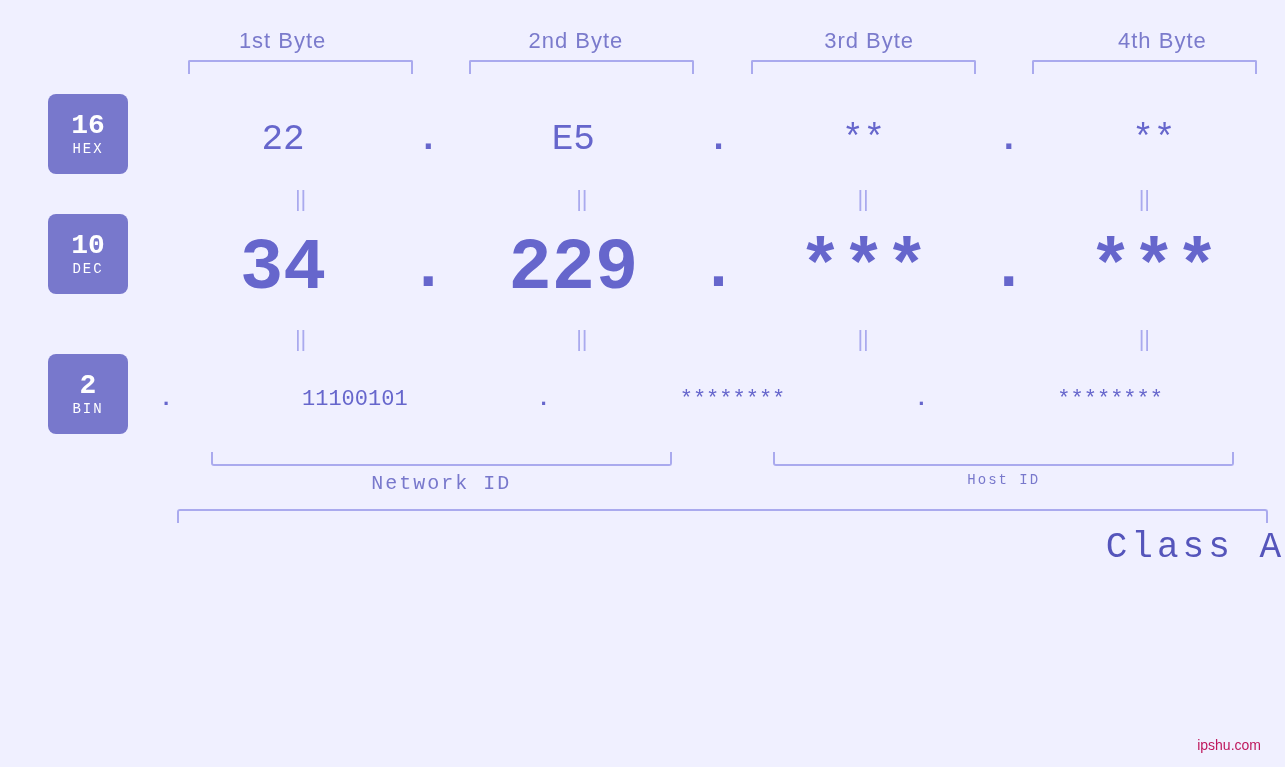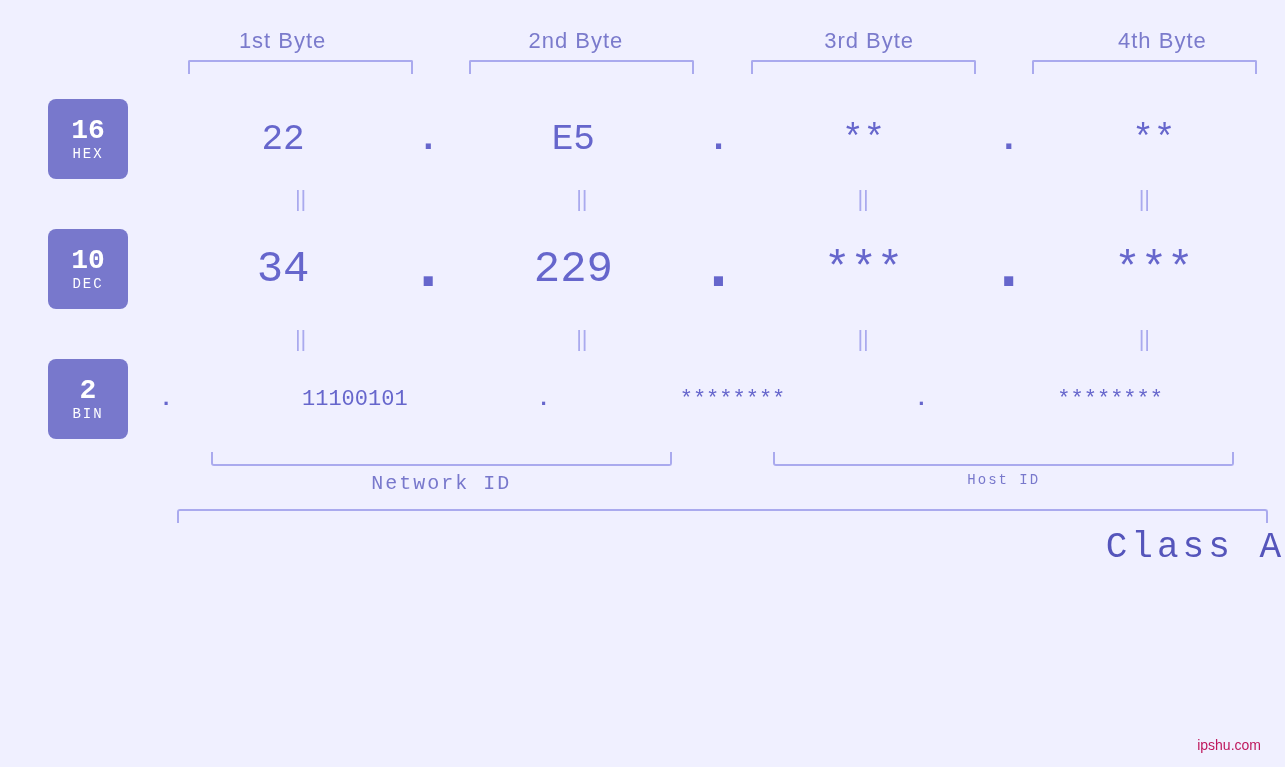--- a/index.html
+++ b/index.html
@@ -62,21 +62,20 @@
       width: 80%;
       height: 14px;
       border: 2px solid #aaaaee;
       border-bottom: none;
       border-radius: 2px 2px 0 0;
     }
 
     
     .base-row {
       display: flex;
-      align-items: center;
       width: 100%;
       position: relative;
     }
 
     
     .badge {
       width: 80px;
       height: 80px;
       background: #7878cc;
       border-radius: 8px;
@@ -101,22 +100,22 @@
       letter-spacing: 2px;
     }
 
     .byte-value {
       flex: 1;
       text-align: center;
       color: #6666cc;
     }
 
     .byte-value.large {
-      font-size: 44px;
-      font-weight: normal;
+      font-size: 72px;
+      font-weight: bold;
     }
 
     .byte-value.medium {
       font-size: 36px;
     }
 
     .byte-value.small {
       font-size: 22px;
     }
 

